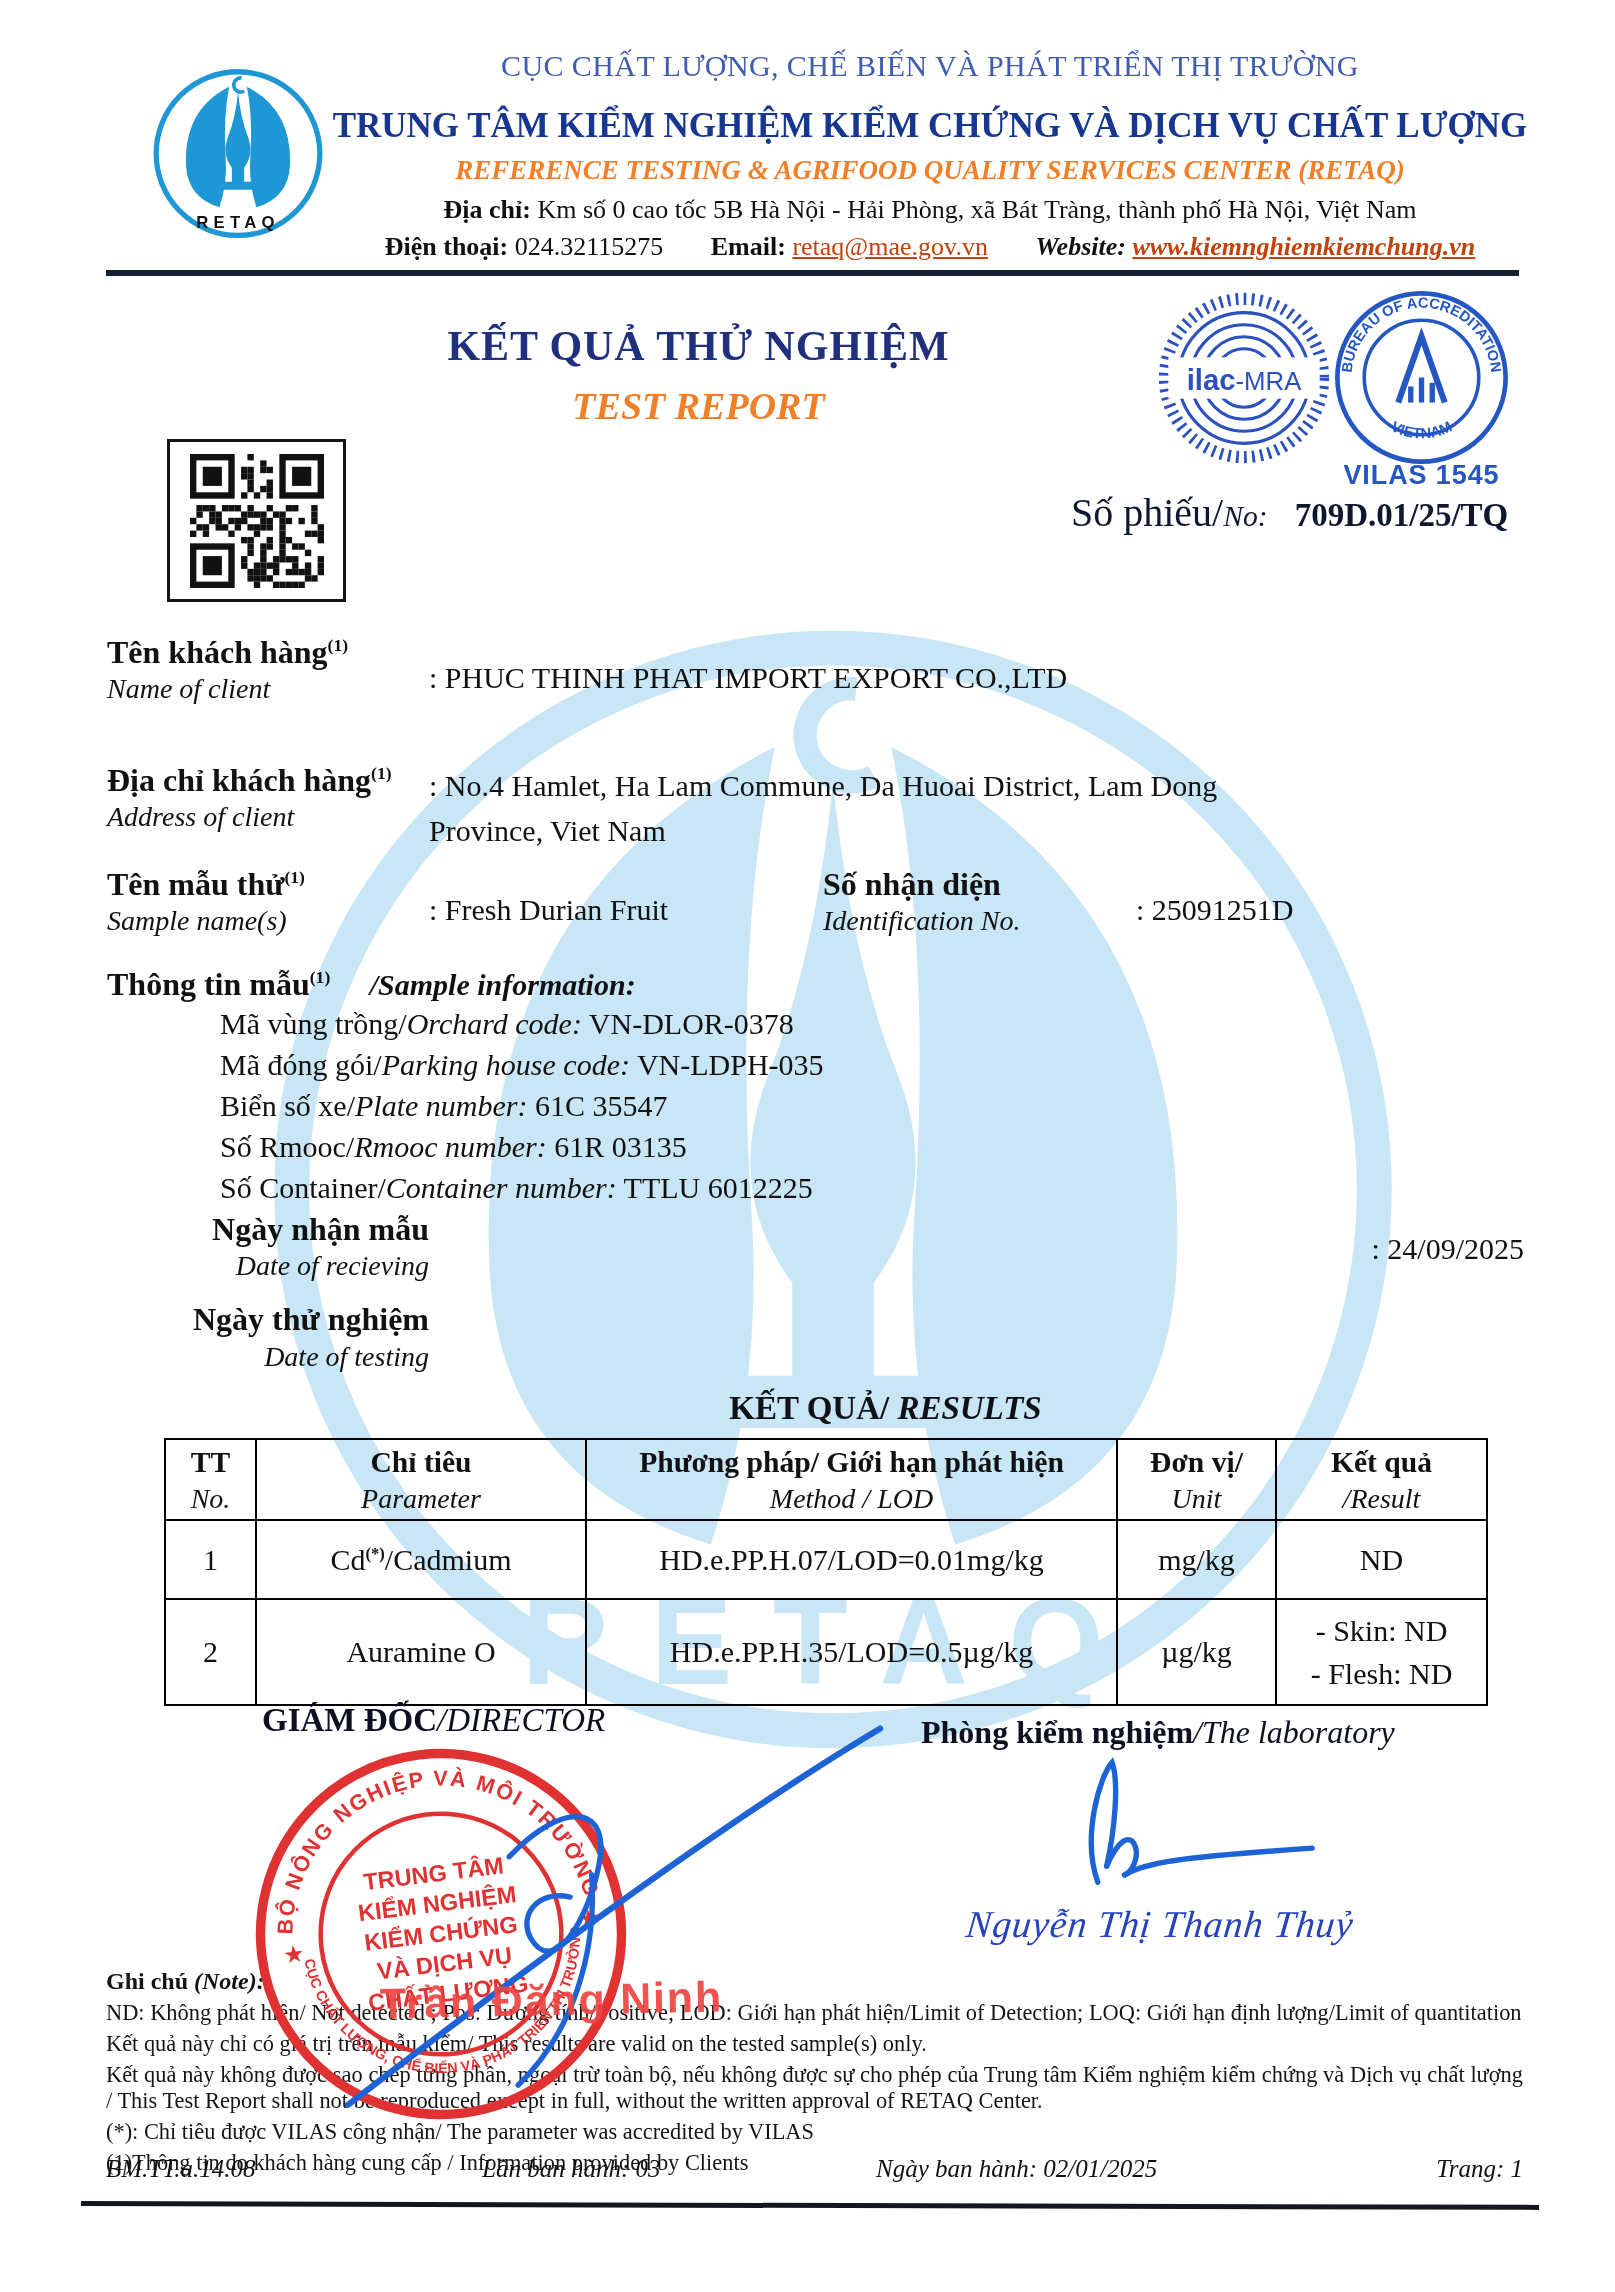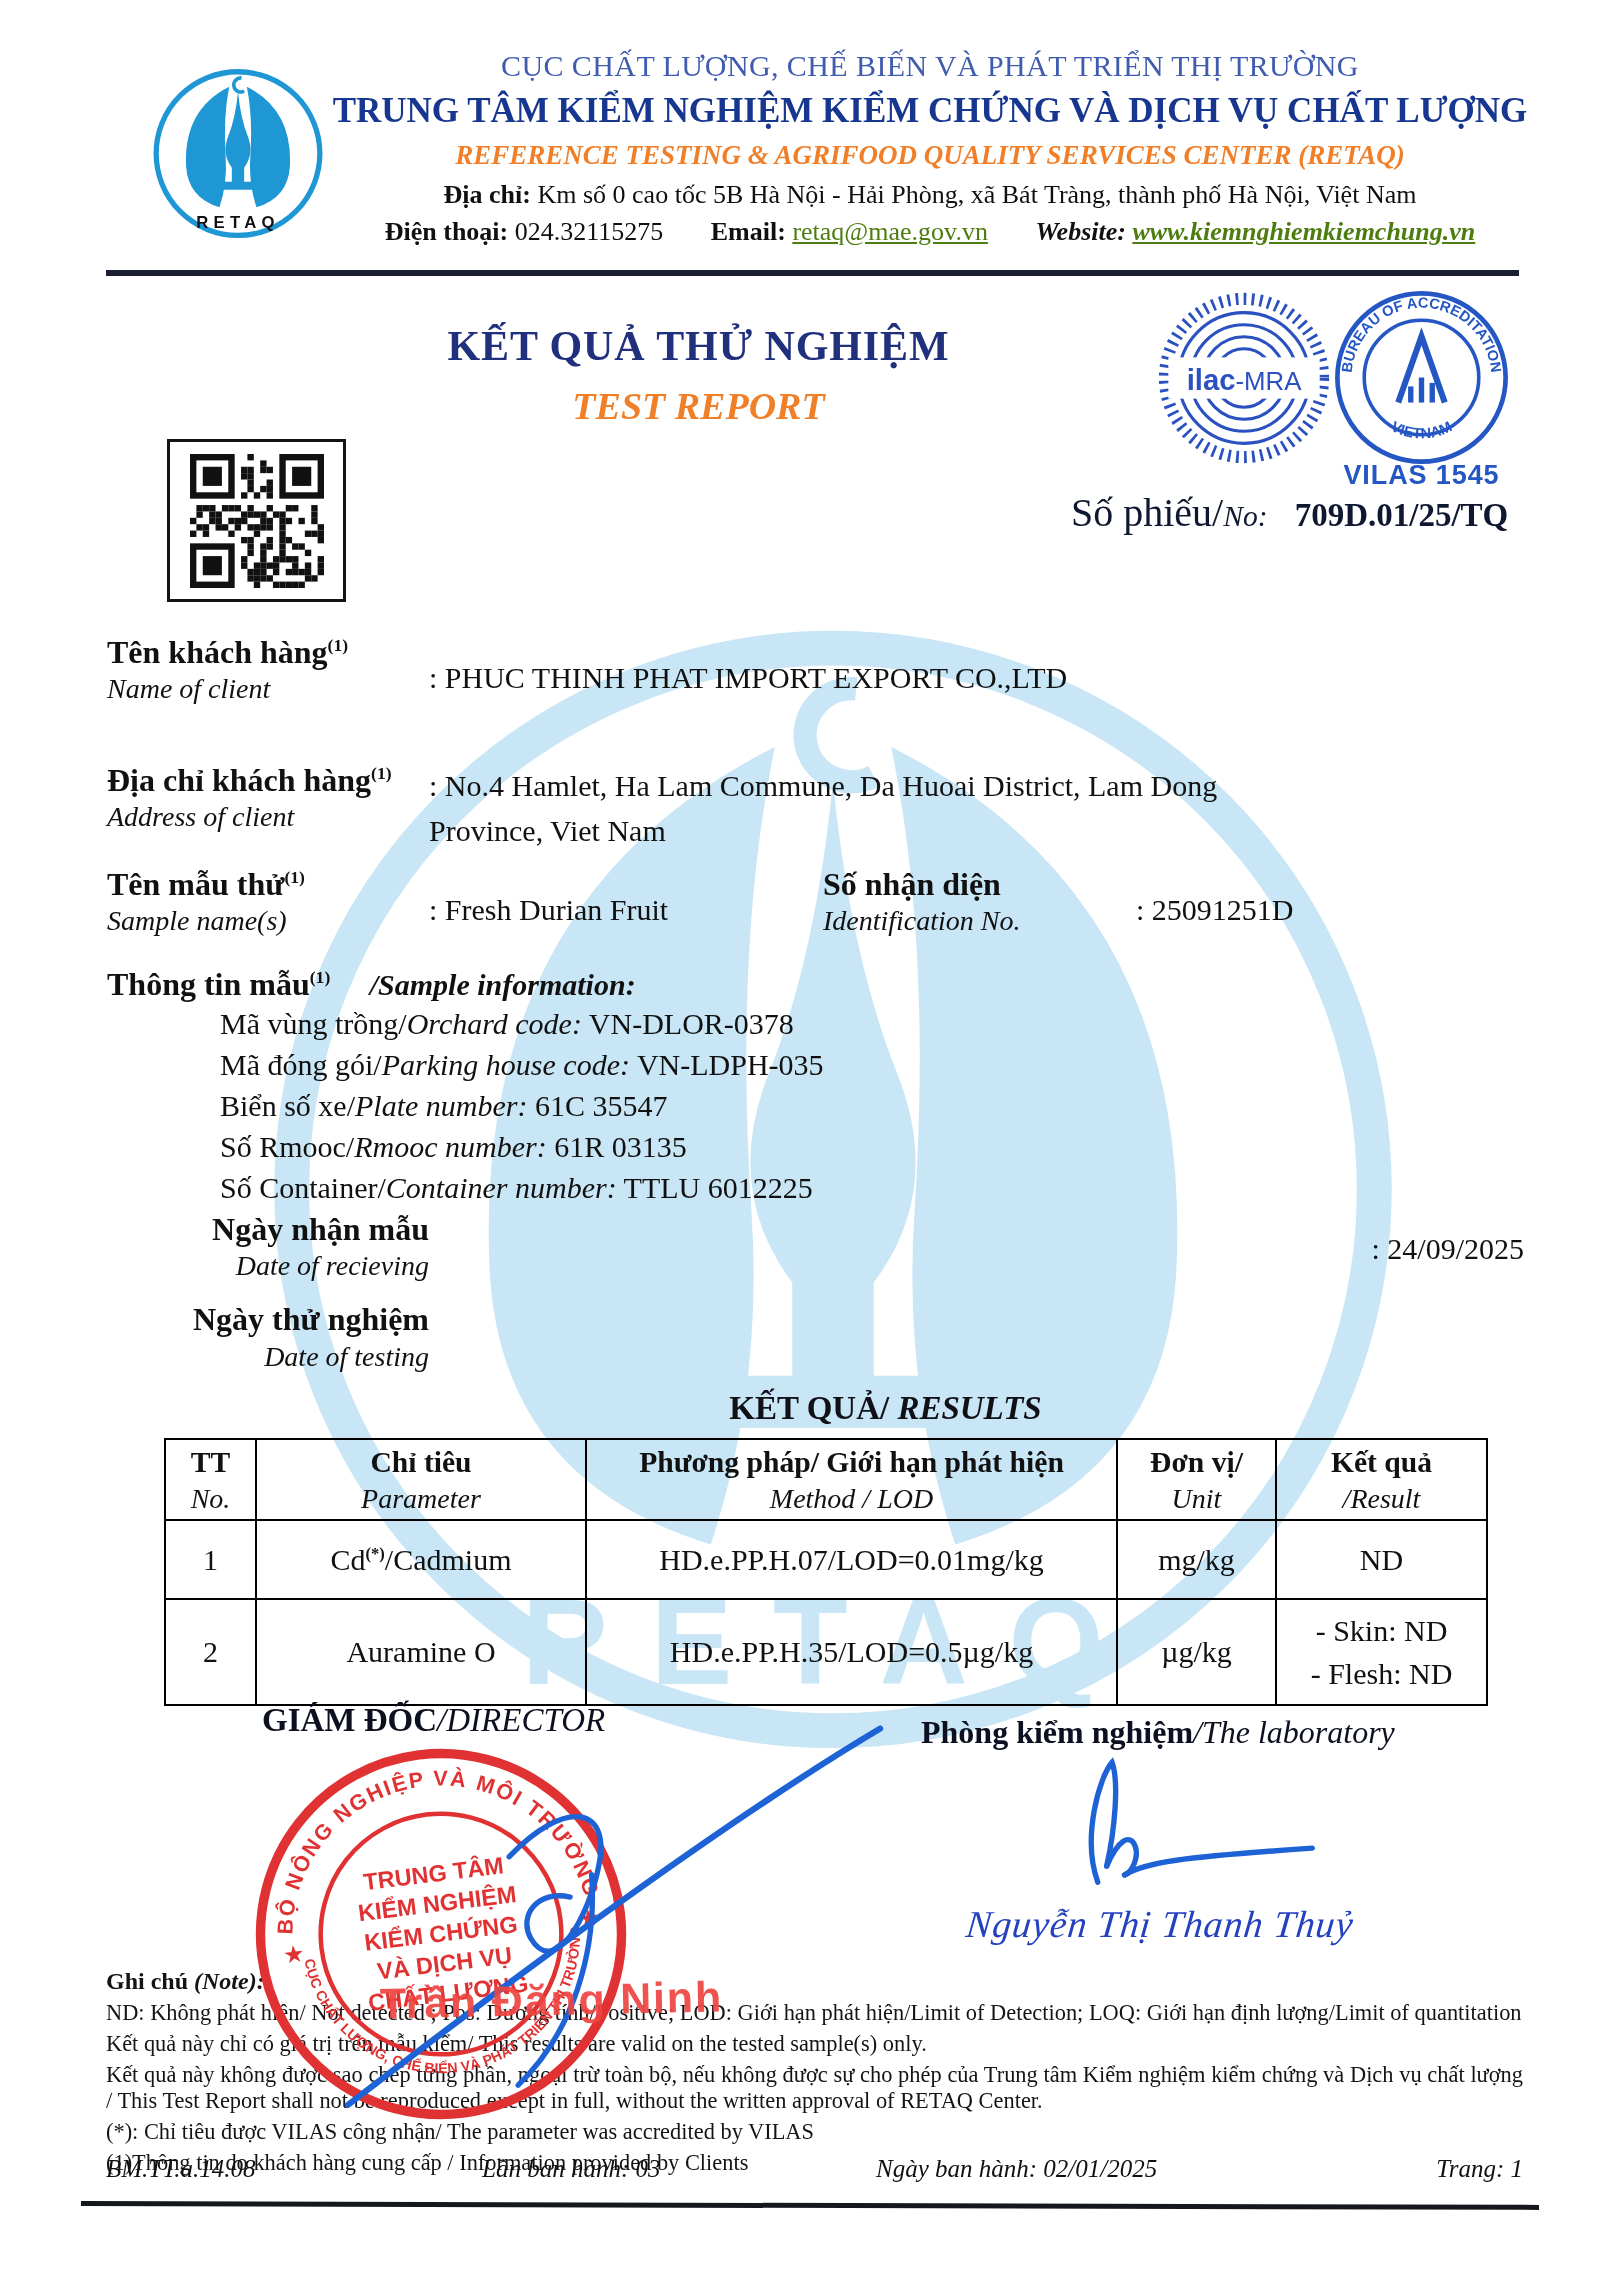--- a/index.html
+++ b/index.html
@@ -14,26 +14,26 @@
   i,.i{font-style:italic;}
   sup.fn{font-size:.55em; vertical-align:super; font-weight:bold;}
 
   
   .watermark{left:251px; top:475px; width:1164px; height:1487px; color:#bfe2f4; opacity:.85; z-index:0;}
 
   
   .logo-header{left:150px; top:63px; width:176px; height:190px; color:#1e97d4; z-index:2;}
   .org{left:330px; top:47px; width:1200px; text-align:center; z-index:2; line-height:1.28;}
   .org-l1{font-size:30px; color:#3f5cae; letter-spacing:0.4px;}
-  .org-l2{font-size:35px; font-weight:bold; color:#16368f; margin-top:4px;}
+  .org-l2{font-size:35px; font-weight:bold; color:#16368f; margin-top:19px;}
   .org-l3{font-size:27px; font-weight:bold; font-style:italic; color:#f07f28; margin-top:3.6px;}
   .org-l4{font-size:26px; color:#101010; margin-top:5.4px;}
   .org-l5{font-size:26px; color:#101010; margin-top:3.6px;}
   .org-l5 .gap{display:inline-block; width:41px;}
-  a.link{color:#4d7c0f; text-decoration:underline; cursor:pointer;}
+  a.link{color:#c2410c; text-decoration:underline; cursor:pointer;}
   .header-rule{left:106px; top:270px; width:1413px; height:6.3px; background:#191e31; z-index:2;}
 
   
   .title{left:358px; top:322px; width:681px; text-align:center; z-index:2;}
   .title-vi{font-size:42px; font-weight:bold; color:#20307d; letter-spacing:0.9px;}
   .title-en{font-size:38px; font-weight:bold; font-style:italic; color:#f07f28; margin-top:14.3px;}
   .ilac-seal{left:1158px; top:292px; width:172px; height:172px; z-index:2;}
   .boa-seal{left:1332px; top:288px; width:179px; height:179px; z-index:2;}
   .vilas{left:1324px; top:460px; width:195px; text-align:center; font-weight:bold;
          font-size:27px; color:#2456c4; letter-spacing:0.9px; z-index:2;}

